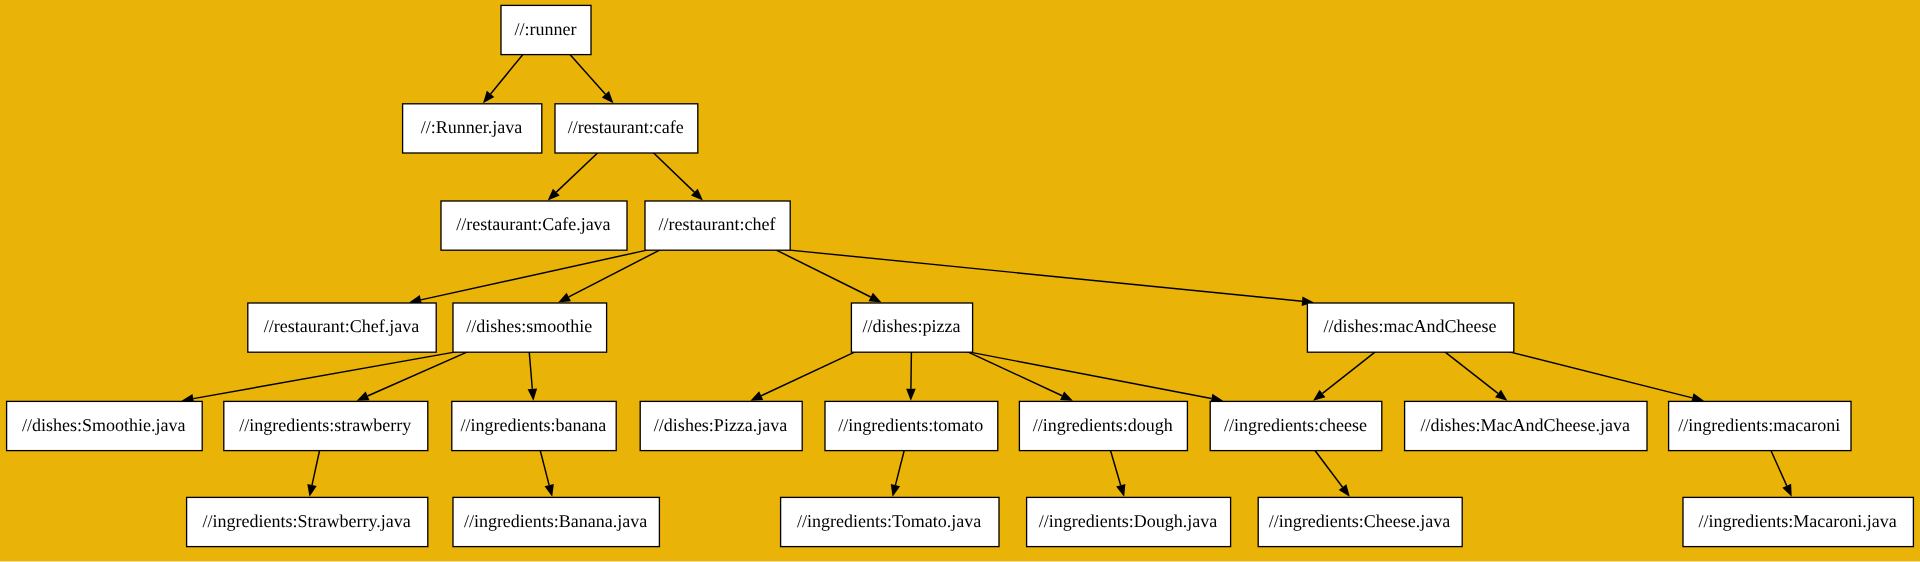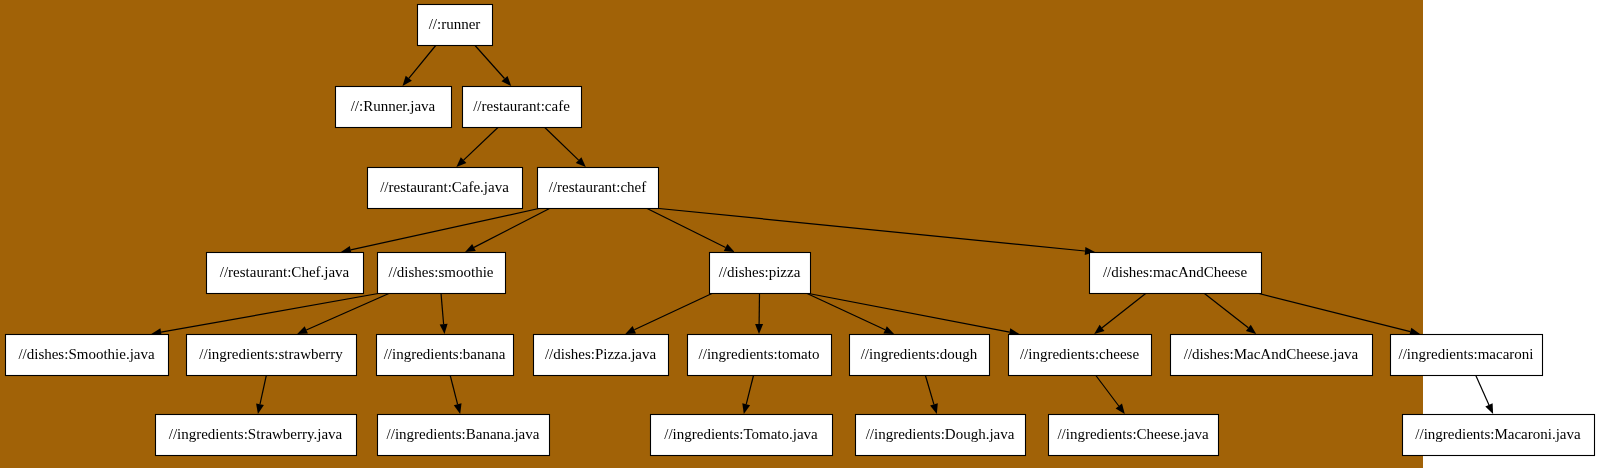--- a/index.html
+++ b/index.html
@@ -8,23 +8,23 @@
     background: #ffffff;
   }
   body {
     width: 1600px;
     height: 468px;
     font-family: "Liberation Serif", "DejaVu Serif", serif;
     overflow: hidden;
   }
   #graph-root {
     position: relative;
-    width: 1423px;
+    width: 1600px;
     height: 468px;
-    background: #a16207;
+    background: #eab308;
   }
   svg.graph-canvas {
     position: absolute;
     top: 0;
     left: 0;
     width: 1600px;
     height: 468px;
   }
   .node-box rect {
     fill: #ffffff;

